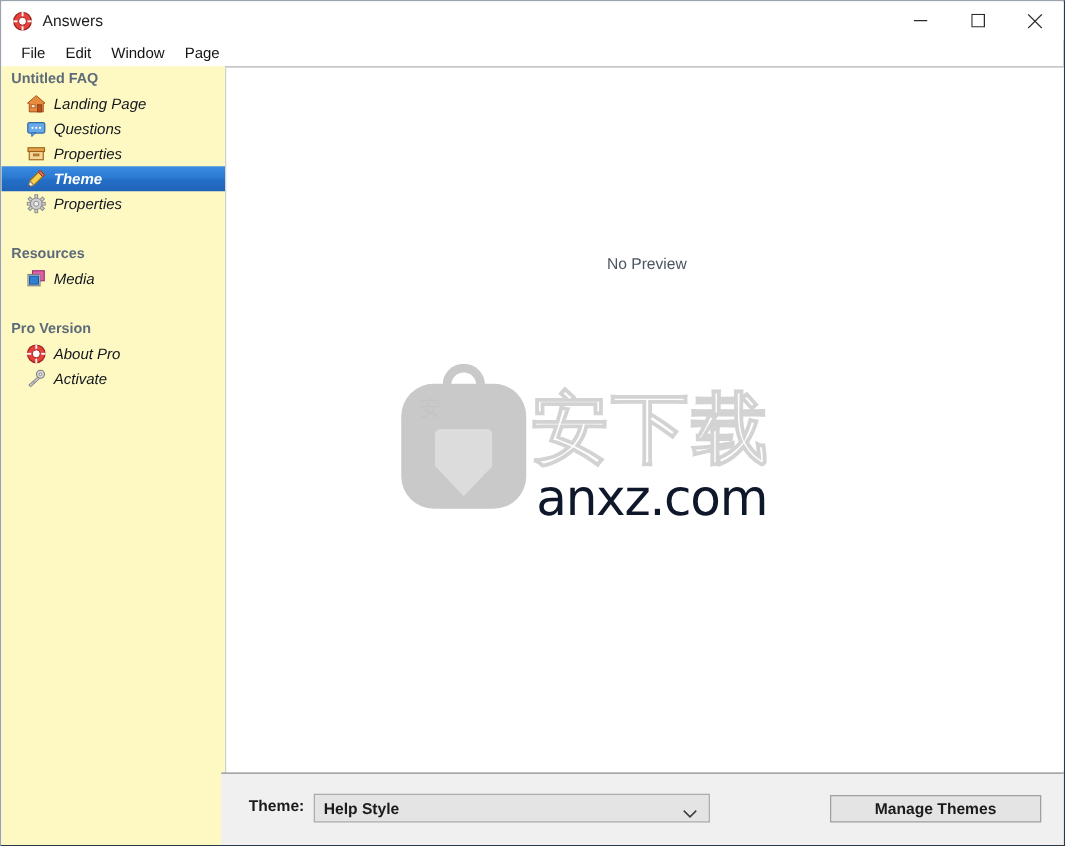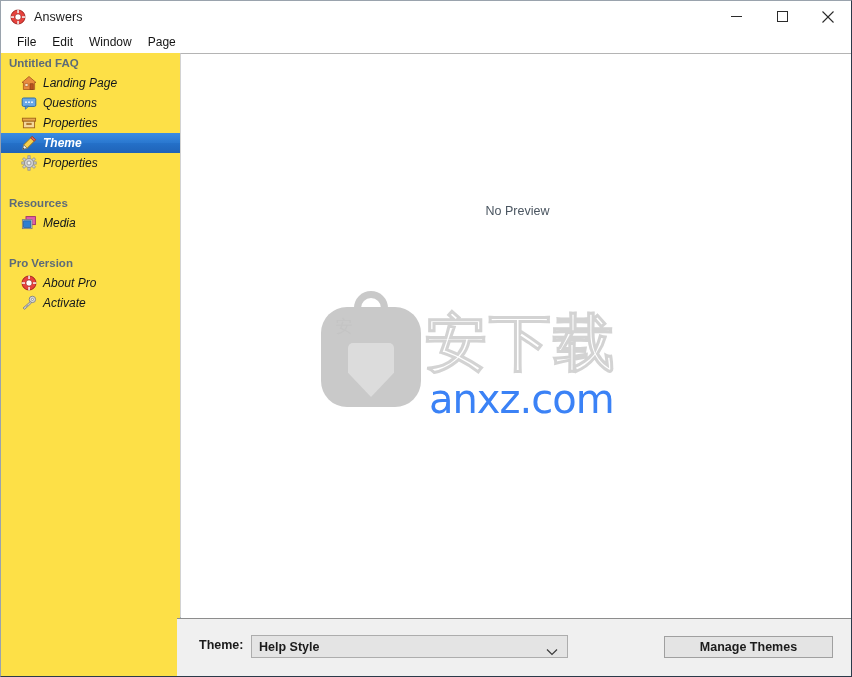--- a/index.html
+++ b/index.html
@@ -61,21 +61,21 @@
   .menu-item {
     font-size: 12px; color: #141414;
     padding: 2px 8px 3px 8px;
     white-space: nowrap;
   }
 
   
   #sidebar {
     position: absolute; left: 0; top: 52px;
     width: 180px; height: 623px;
-    background: #fde047;
+    background: #fef9c3;
     border-right: 1px solid #a8b2bd;
     overflow: hidden;
   }
   .group-header {
     font-size: 11.5px; font-weight: bold;
     color: #5d6b78;
     padding-left: 8px;
     height: 20px; line-height: 20px;
     white-space: nowrap;
   }
@@ -153,21 +153,21 @@
     font-size: 62px; line-height: 68px;
     font-family: "DejaVu Sans", sans-serif;
     color: transparent;
     -webkit-text-stroke: 3px #d3d3d3;
     letter-spacing: 2px;
     white-space: nowrap;
   }
   #wm-url {
     position: absolute; left: 108px; top: 88px;
     font-size: 40px; line-height: 40px;
-    color: #3b82f6;
+    color: #0f172a;
     font-family: "DejaVu Sans", sans-serif;
     letter-spacing: -1px;
     white-space: nowrap;
   }
 
   
   #bottombar {
     position: absolute; left: 176px; top: 617px;
     width: 674px; height: 58px;
     background: #f0f0f0;

